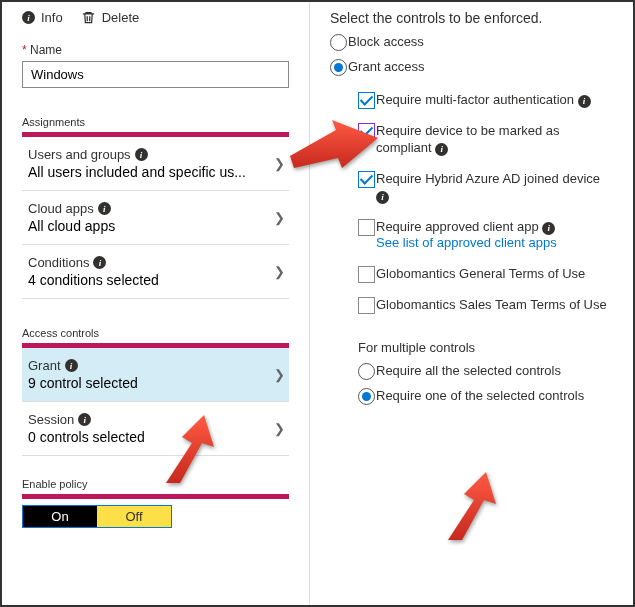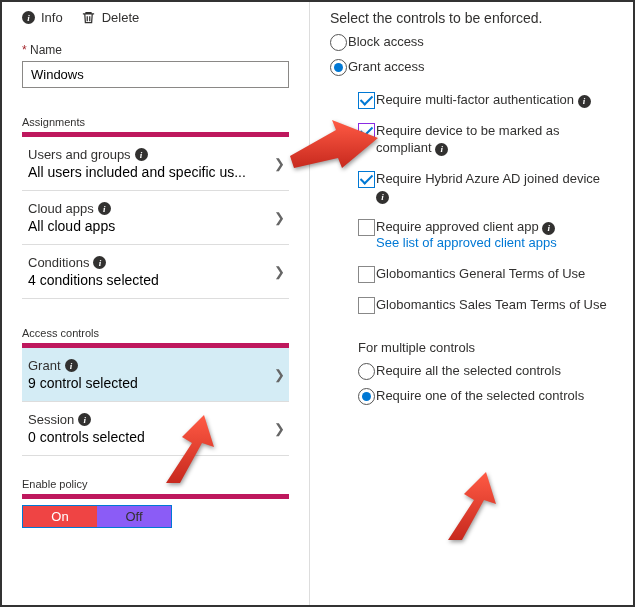--- a/index.html
+++ b/index.html
@@ -57,22 +57,22 @@
   .chev { color: #666; }
   .info-icon {
     display: inline-flex; width: 13px; height: 13px;
     border-radius: 50%; background: #323130; color: #fff;
     align-items: center; justify-content: center;
     font-size: 9px; font-weight: bold; font-style: italic;
     font-family: Georgia, serif;
   }
   .toggle { display: flex; border: 1px solid #0078d4; width: 150px; margin-top: 6px; }
   .toggle div { flex: 1; text-align: center; padding: 3px 0; font-size: 13px; cursor: pointer; }
-  .toggle .on { background: #ef4444; color: #fff; }
-  .toggle .off { background: #8b5cf6; color: #323130; }
+  .toggle .on { background: #000000; color: #fff; }
+  .toggle .off { background: #fde047; color: #323130; }
   .right-title { font-size: 14px; margin-bottom: 1px; }
   .radio-row, .cb-row {
     display: flex; align-items: flex-start; gap: 1px;
     margin: 8px 0; font-size: 13px;
   }
   .cb-list { margin-left: 28px; margin-top: 16px; }
   .cb-row { margin: 14px 0; }
   .radio {
     width: 17px; height: 17px; border-radius: 50%;
     border: 1px solid #555; position: relative; flex: none;

